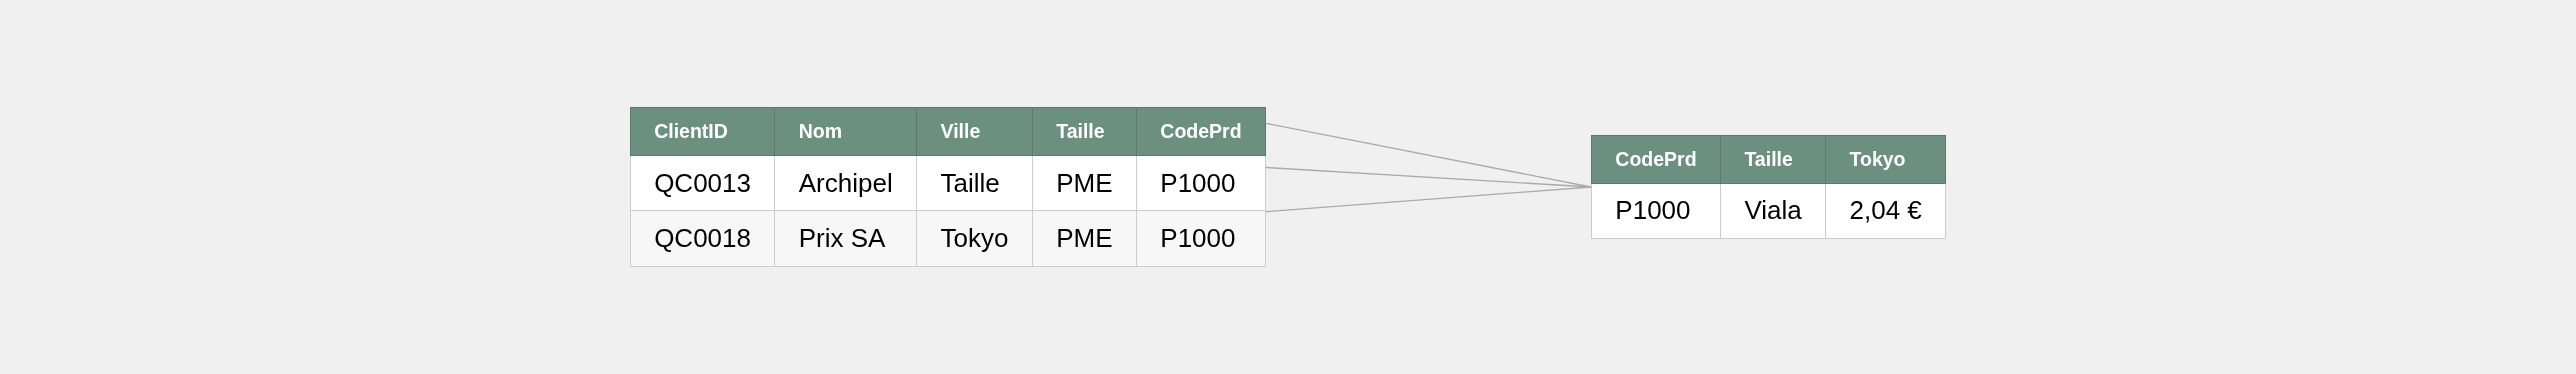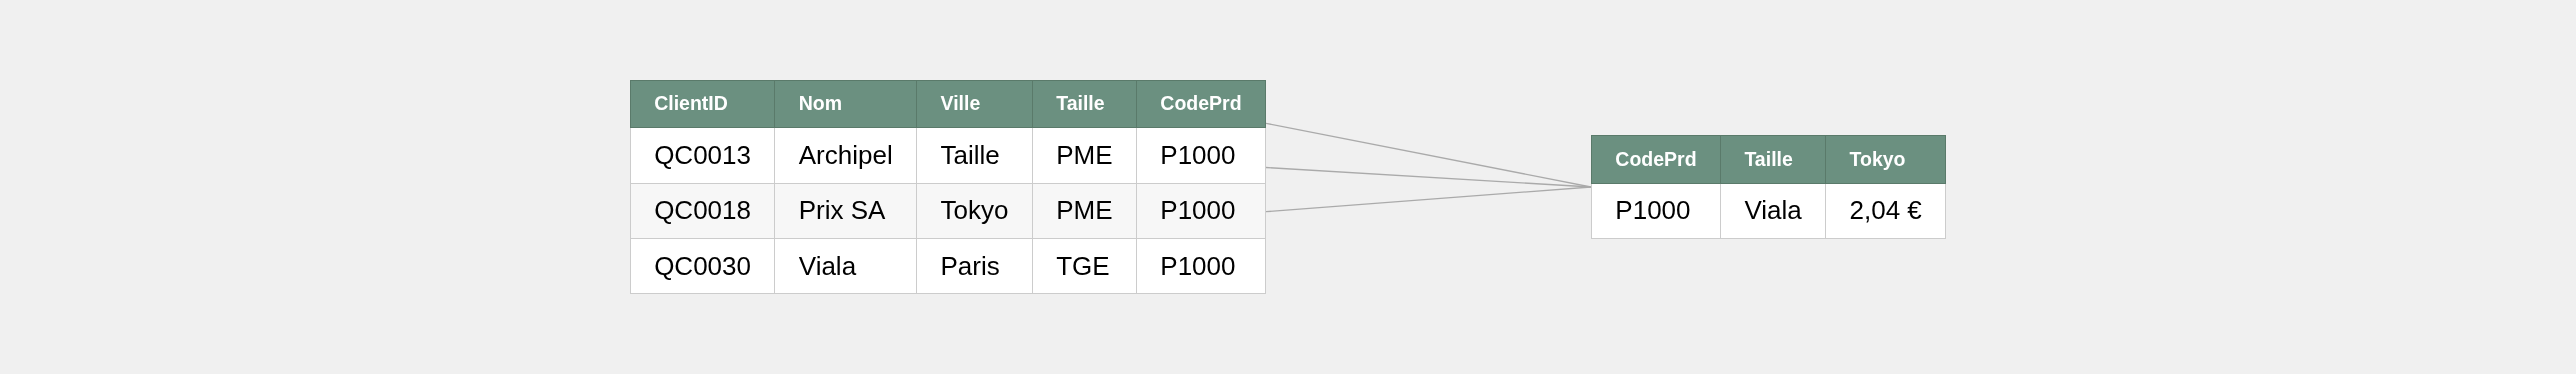--- a/index.html
+++ b/index.html
@@ -96,27 +96,20 @@
             <td>PME</td>
             <td>P1000</td>
           </tr>
           <tr>
             <td>QC0018</td>
             <td>Prix SA</td>
             <td>Tokyo</td>
             <td>PME</td>
             <td>P1000</td>
           </tr>
-          <tr>
-            <td>QC0030</td>
-            <td>Viala</td>
-            <td>Paris</td>
-            <td>TGE</td>
-            <td>P1000</td>
-          </tr>
         </tbody>
       </table>
     </div>
 
     <div style="position:relative; width:325px; height:260px;">
       <svg width="325" height="260" style="position:absolute; top:50%; left:0; transform:translateY(-50%);" viewBox="0 0 500 400">
 
         <line x1="0" y1="102" x2="500" y2="200" stroke="#aaaaaa" stroke-width="2"></line>
         <line x1="0" y1="170" x2="500" y2="200" stroke="#aaaaaa" stroke-width="2"></line>
         <line x1="0" y1="238" x2="500" y2="200" stroke="#aaaaaa" stroke-width="2"></line>

